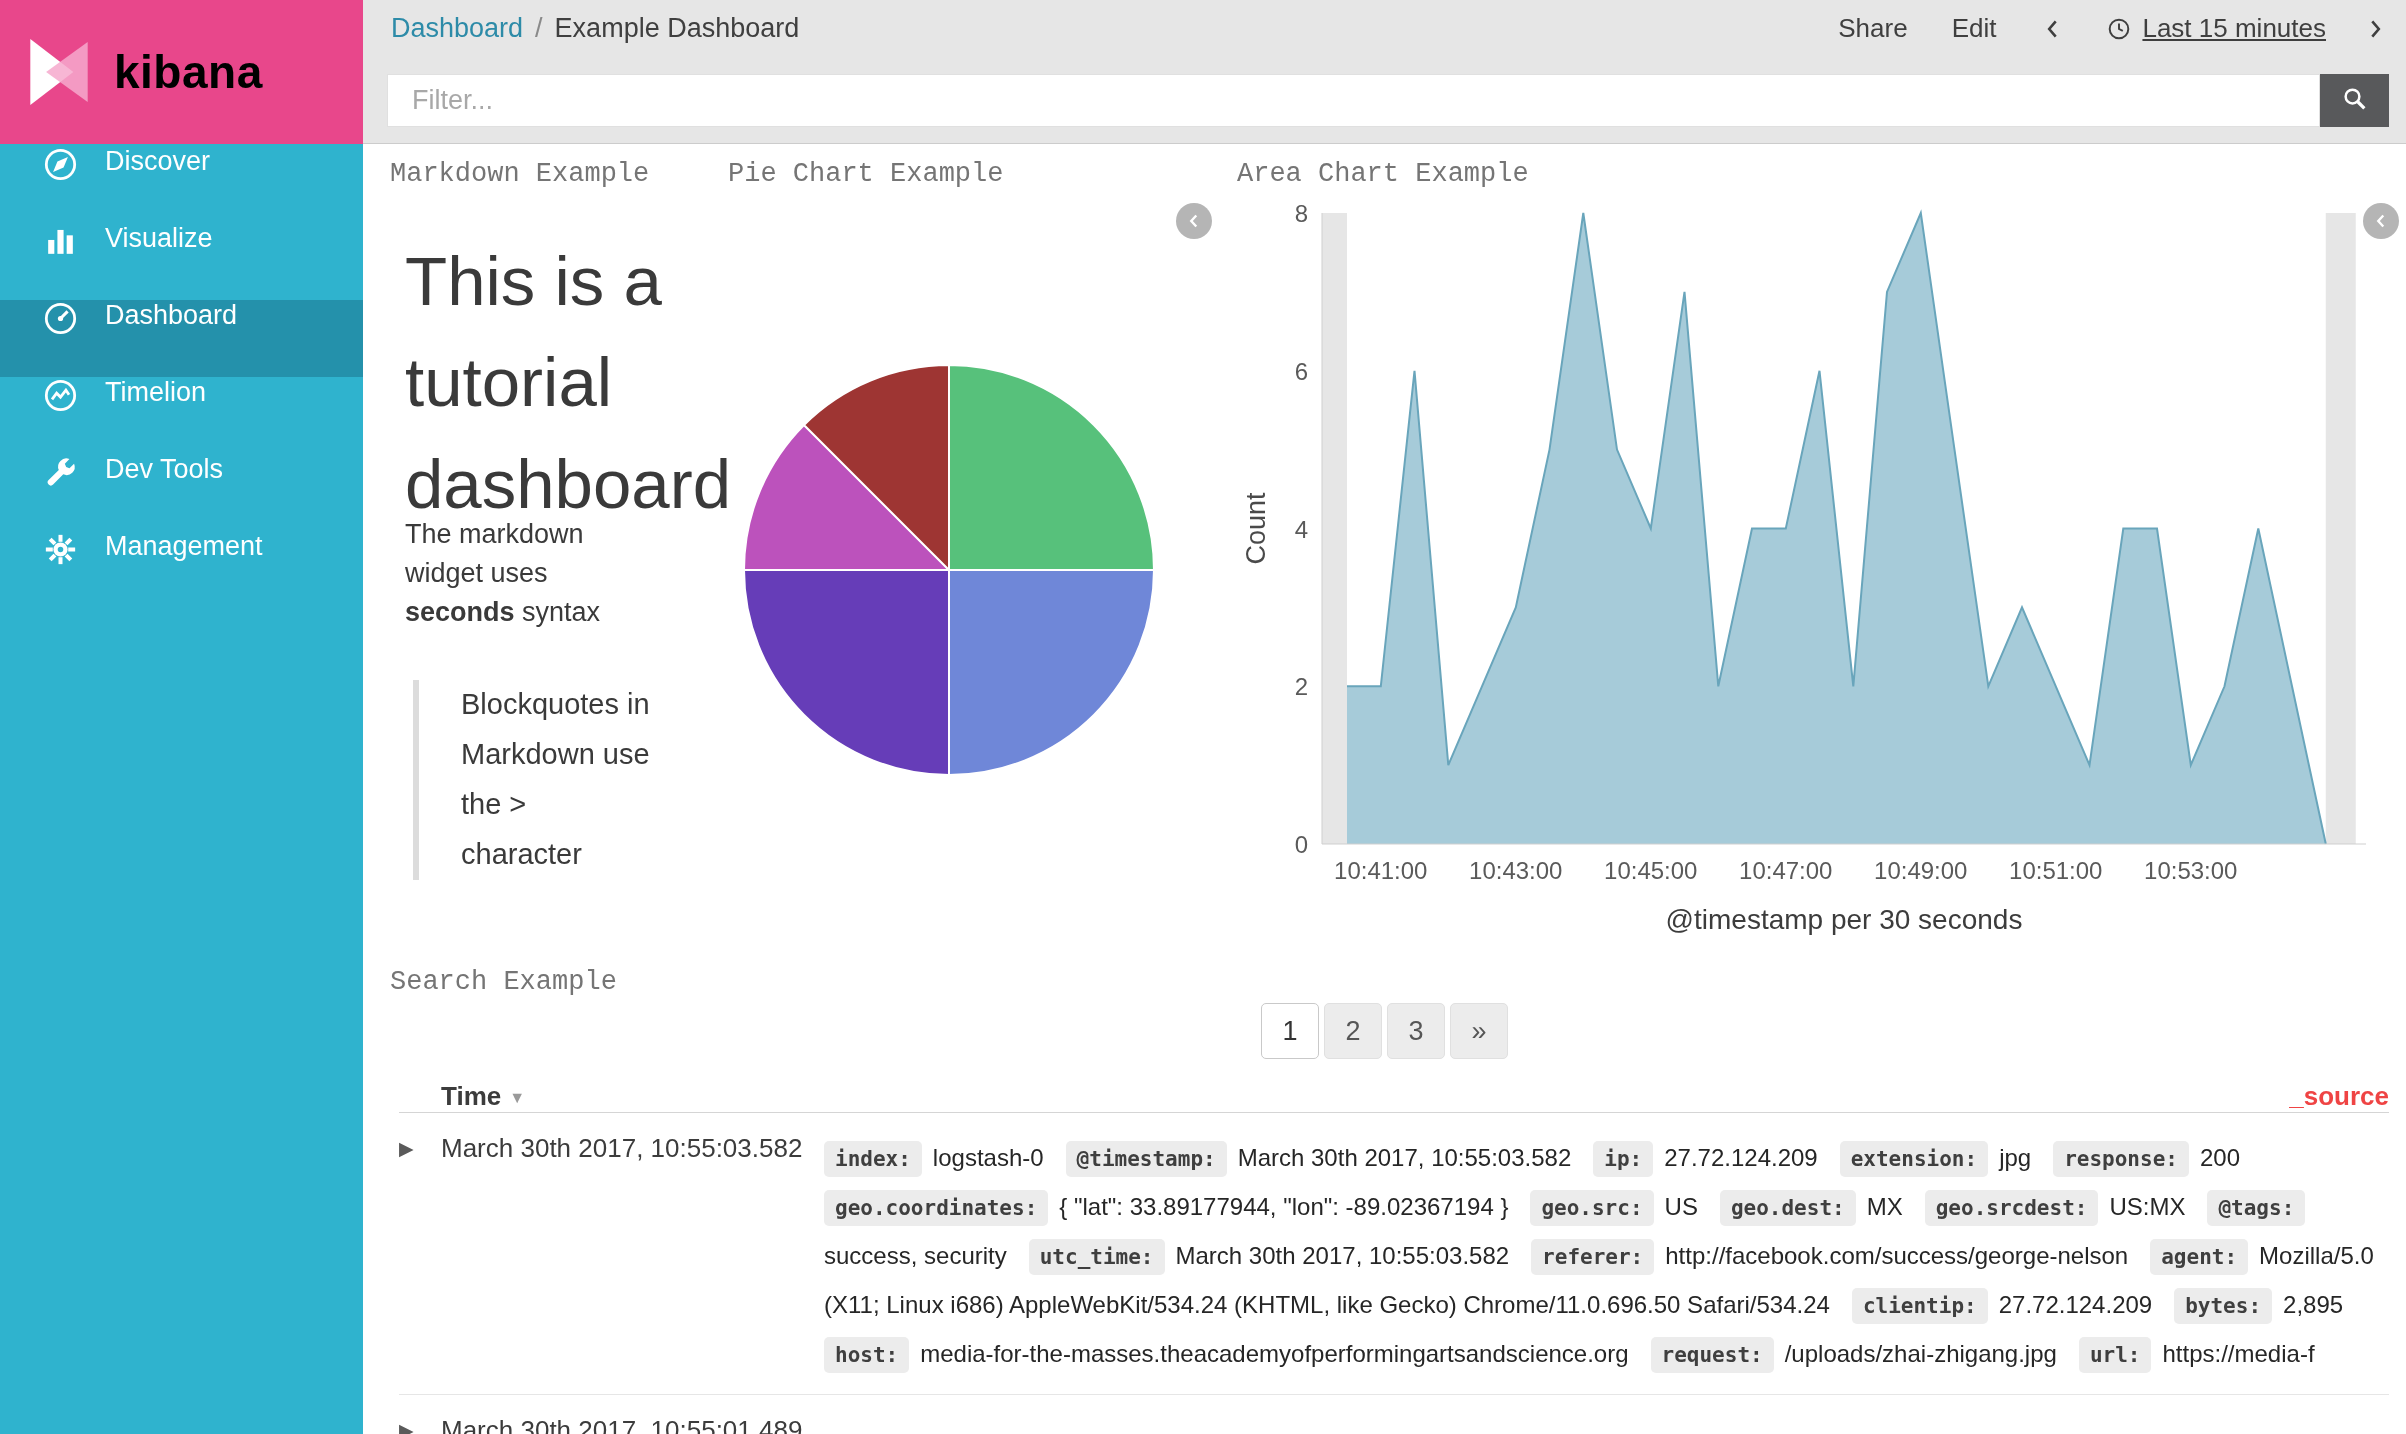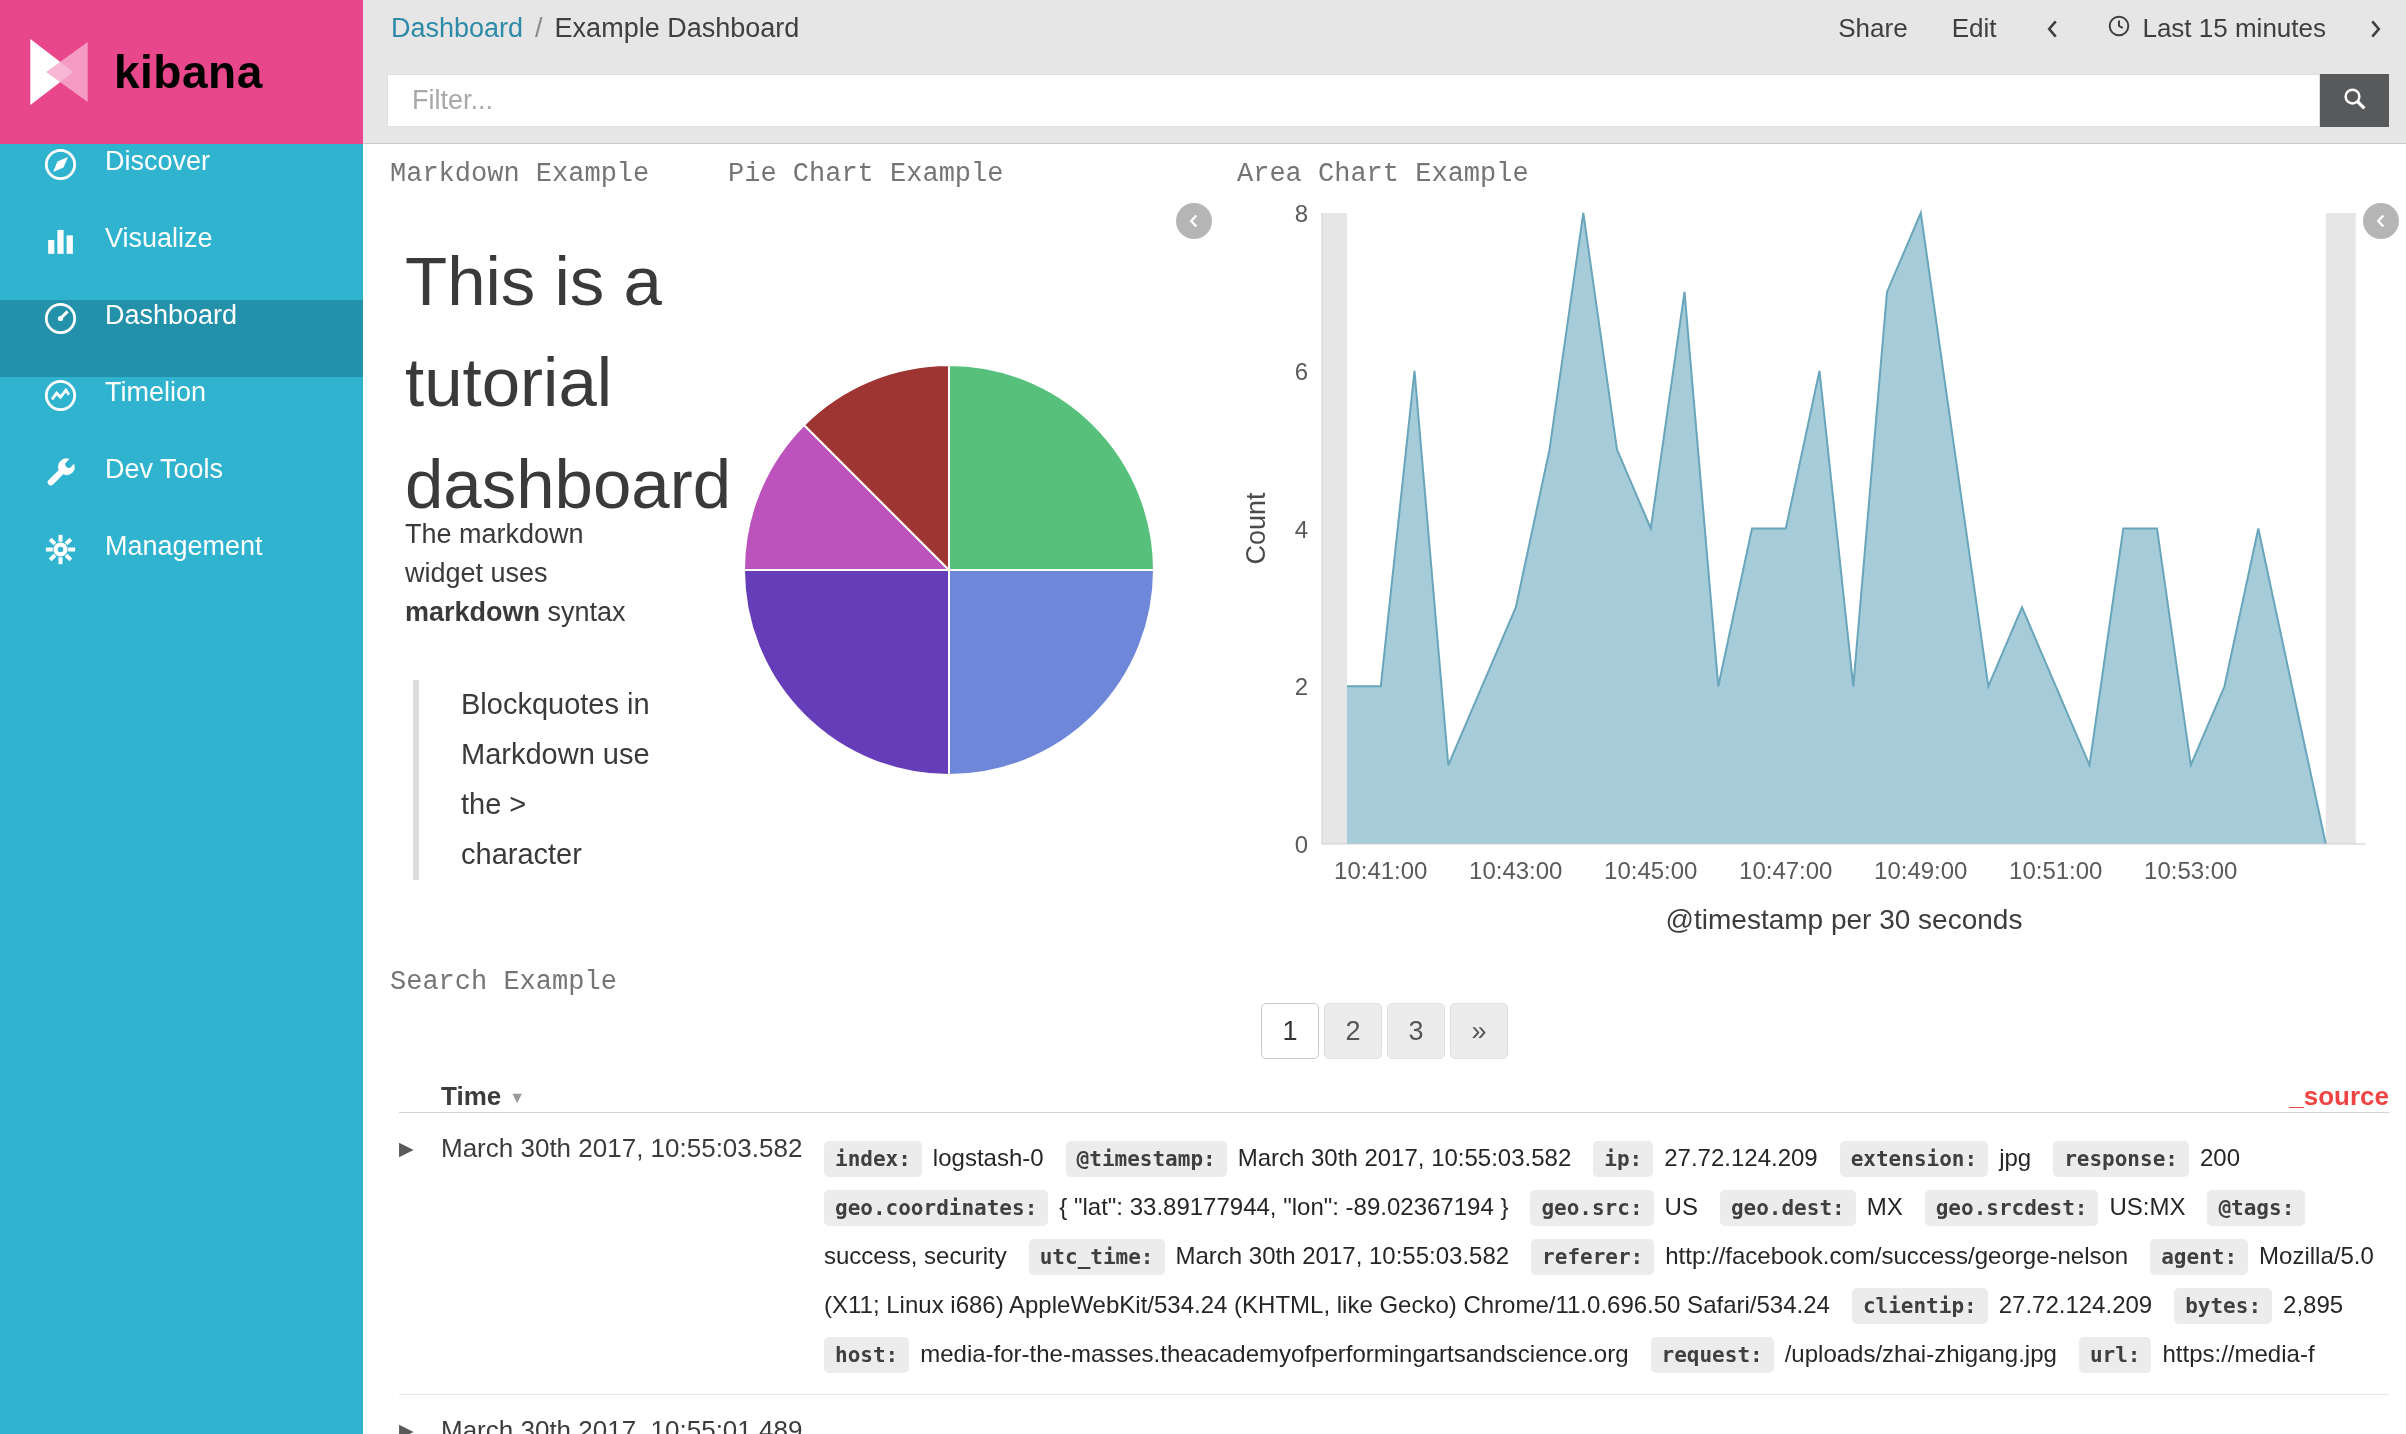--- a/index.html
+++ b/index.html
@@ -25,21 +25,21 @@
   
   .topbar { position:absolute; left:363px; right:0; top:0; height:144px; background:#e6e6e6; border-bottom:1px solid #cccccc; }
   .crumb-row { height:57px; display:flex; align-items:center; padding:0 18px 0 28px; }
   .crumb-link { color:#2d8ba8; font-size:27px; cursor:pointer; }
   .crumb-sep { color:#8a8a8a; font-size:27px; margin:0 12px; }
   .crumb-current { color:#3f3f3f; font-size:27px; }
   .crumb-spacer { flex:1; }
   .top-action { font-size:26px; color:#3f3f3f; margin-left:44px; cursor:pointer; }
   .tp-chev { width:26px; height:26px; margin-left:44px; cursor:pointer; }
   .tp-chev svg, .tp-clock svg { width:26px; height:26px; display:block; }
-  .timepicker { display:flex; align-items:flex-start; margin-left:40px; cursor:pointer; }
+  .timepicker { display:flex; align-items:center; margin-left:40px; cursor:pointer;text-decoration:underline; }
   .tp-clock { width:26px; height:26px; margin-right:10px; }
   .tp-label { font-size:26px; color:#3f3f3f; }
   .filter-row { height:87px; display:flex; align-items:center; padding:0 17px 0 24px; }
   .filter-input {
     flex:1; height:53px; border:1px solid #e0e0e0; background:#fff; font-size:27px;
     padding:0 24px; color:#3f3f3f; outline:none; font-family:inherit;
   }
   .filter-input::placeholder { color:#a8a8a8; }
   .search-btn { width:69px; height:53px; background:#58595b; border:none; display:flex; align-items:center; justify-content:center; cursor:pointer; }
   .search-btn svg { width:30px; height:30px; }
@@ -227,21 +227,21 @@
           <polyline points="14.5,6 9,12 14.5,18" fill="none" stroke="#ffffff" stroke-width="2.6"></polyline>
         </svg>
     </button>
     <button class="collapse-btn" id="collapse-2">
       <svg viewBox="0 0 24 24">
           <polyline points="14.5,6 9,12 14.5,18" fill="none" stroke="#ffffff" stroke-width="2.6"></polyline>
         </svg>
     </button>
 
     <div class="md-heading">This is a tutorial dashboard</div>
-    <p class="md-para"><span>The markdown widget uses </span><b>markdown</b><span> syntax</span></p>
+    <p class="md-para"><span>The markdown widget uses </span><b>seconds</b><span> syntax</span></p>
     <div class="md-quote">Blockquotes in Markdown use the &gt; character</div>
 
     <svg id="pie-svg" viewBox="0 0 420 420">
         <path d="M210,210 L210.0,5.0 A205,205 0 0 1 415.0,210.0 Z" fill="#57c17b" stroke="#ffffff" stroke-width="2"></path>
         <path d="M210,210 L415.0,210.0 A205,205 0 0 1 210.0,415.0 Z" fill="#6f87d8" stroke="#ffffff" stroke-width="2"></path>
         <path d="M210,210 L210.0,415.0 A205,205 0 0 1 5.0,210.0 Z" fill="#663db8" stroke="#ffffff" stroke-width="2"></path>
         <path d="M210,210 L5.0,210.0 A205,205 0 0 1 65.0,65.0 Z" fill="#bc52bc" stroke="#ffffff" stroke-width="2"></path>
         <path d="M210,210 L65.0,65.0 A205,205 0 0 1 210.0,5.0 Z" fill="#9e3533" stroke="#ffffff" stroke-width="2"></path>
       </svg>
 

